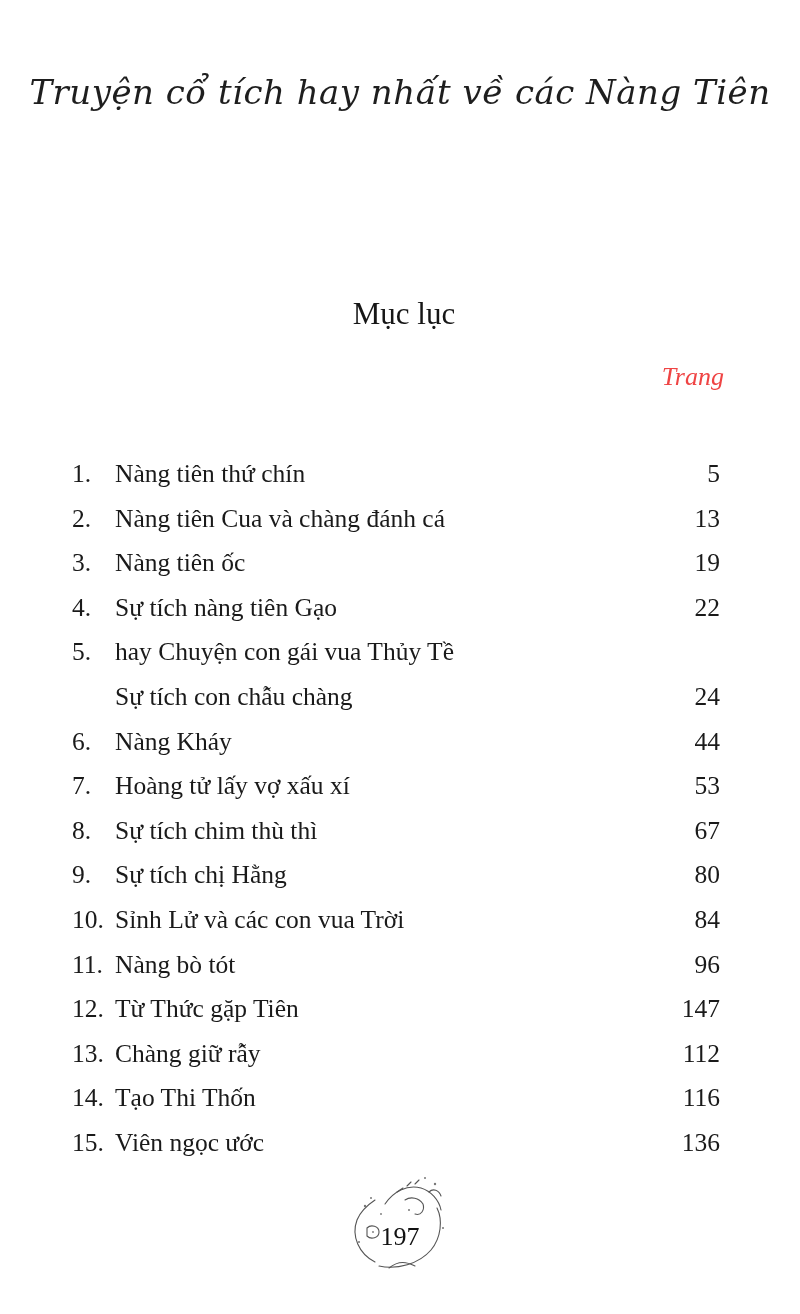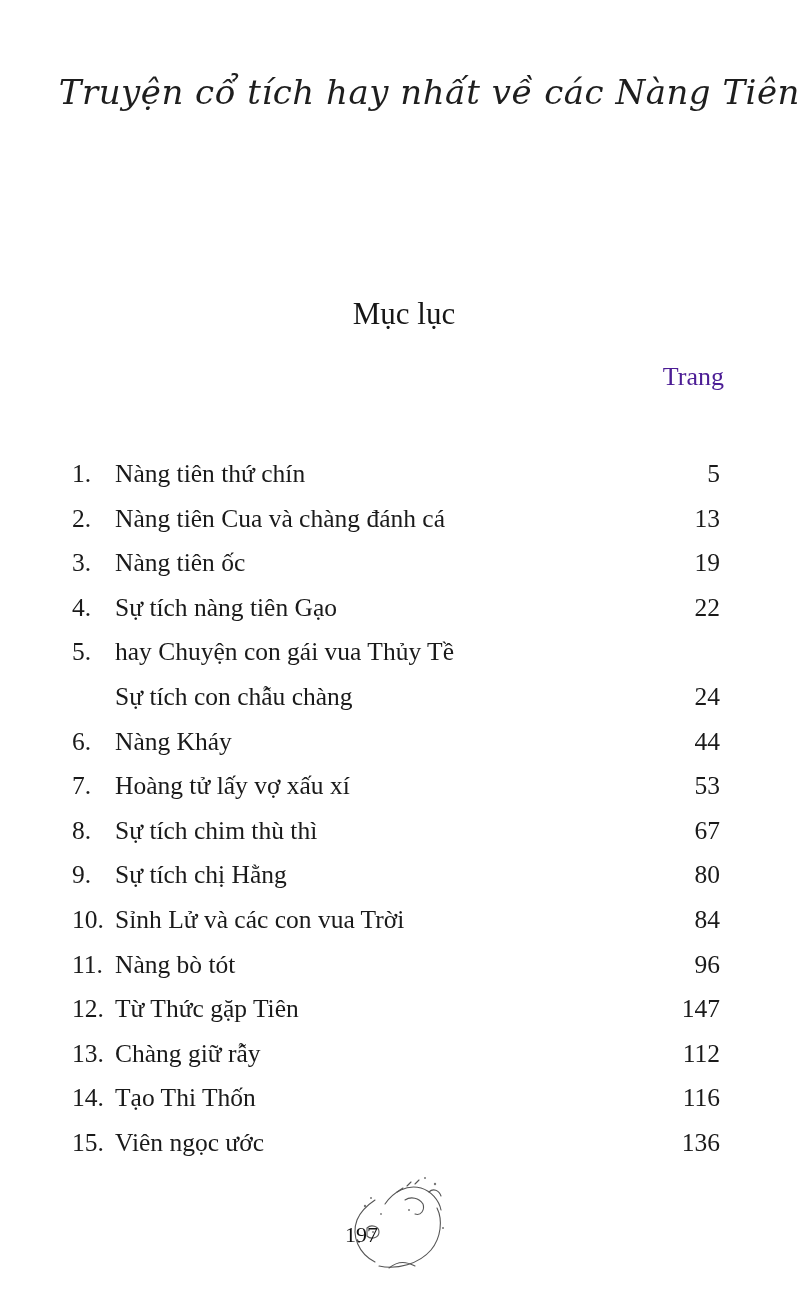--- a/index.html
+++ b/index.html
@@ -13,21 +13,21 @@
       position: relative;
       overflow: hidden;
       color: #1a1a1a;
       font-family: "Liberation Serif", "DejaVu Serif", serif;
     }
     .running-header {
       position: absolute;
       top: 72px;
       left: 0;
       width: 800px;
-      text-align: right;
+      text-align: center;
       font-family: "DejaVu Serif", "Liberation Serif", serif;
       font-style: italic;
       font-size: 34px;
       letter-spacing: 0.5px;
       color: #1e1e1e;
     }
     .toc-title {
       position: absolute;
       top: 296px;
       left: 4px;
@@ -35,22 +35,23 @@
       text-align: center;
       font-size: 31px;
       font-weight: normal;
       color: #161616;
       margin: 0;
     }
     .page-col-label {
       position: absolute;
       top: 362px;
       right: 76px;
+      font-style: italic;
       font-size: 26px;
-      color: #4c1d95;
+      color: #ef4444;
     }
     .toc-list {
       position: absolute;
       top: 452px;
       left: 72px;
       width: 648px;
       margin: 0;
       padding: 0;
       list-style: none;
     }
@@ -86,22 +87,22 @@
     .folio svg {
       position: absolute;
       top: 0;
       left: 0;
     }
     .folio-num {
       position: absolute;
       top: 52px;
       left: 0;
       width: 110px;
-      text-align: left;
-      font-size: 22px;
+      text-align: center;
+      font-size: 26px;
       color: #111;
     }
   </style>
 </head>
 <body>
 
 <div class="running-header">Truyện cổ tích hay nhất về các Nàng Tiên</div>
 
 <h1 class="toc-title">Mục lục</h1>
 

